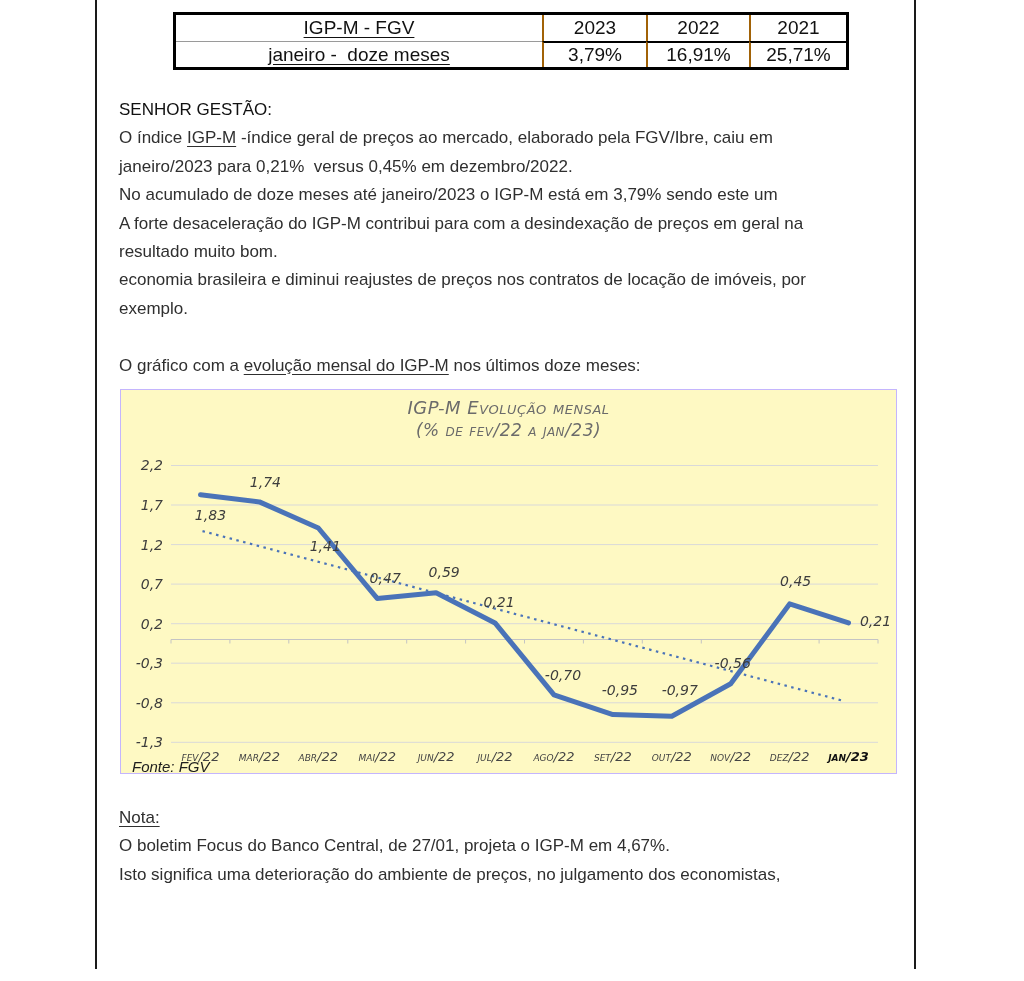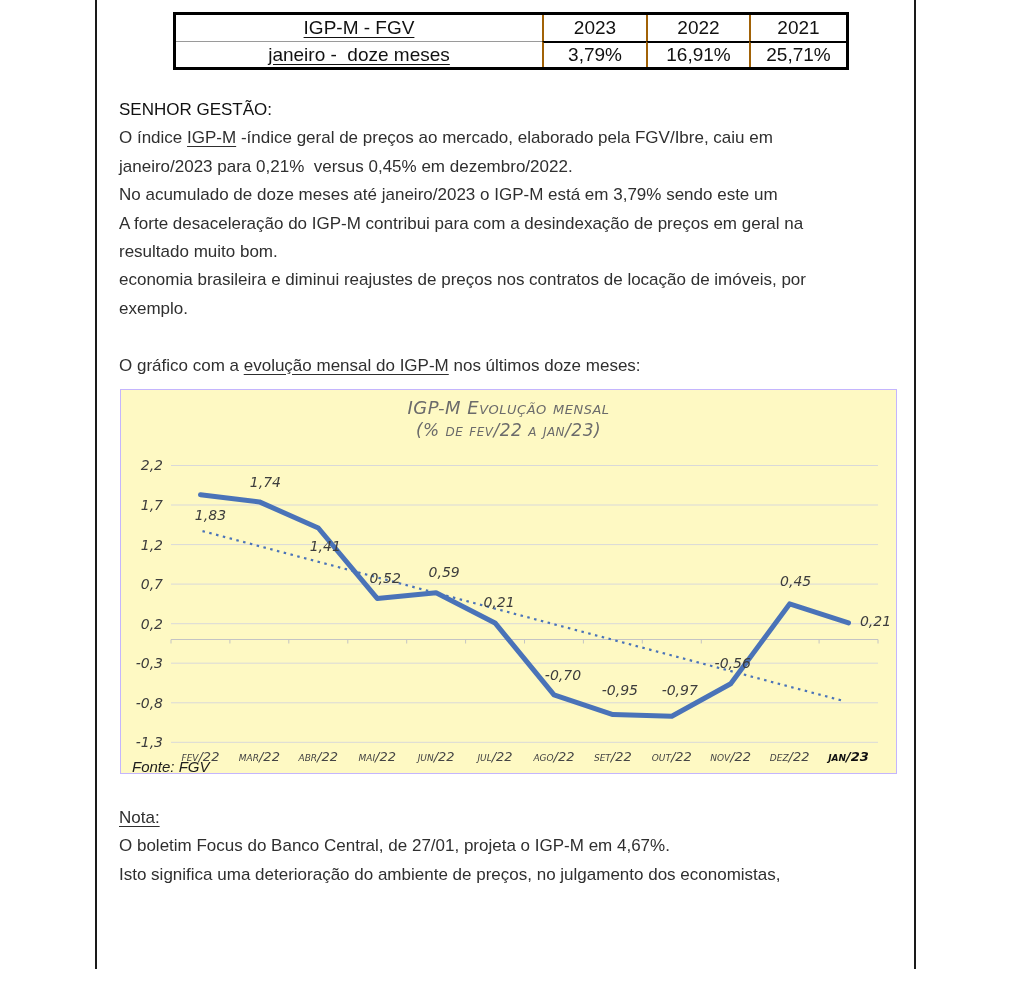--- a/index.html
+++ b/index.html
@@ -127,21 +127,21 @@
         <div class="xlab" style="left: 339.042px; top: 359px;">jul/22</div>
         <div class="xlab" style="left: 397.958px; top: 359px;">ago/22</div>
         <div class="xlab" style="left: 456.875px; top: 359px;">set/22</div>
         <div class="xlab" style="left: 515.792px; top: 359px;">out/22</div>
         <div class="xlab" style="left: 574.708px; top: 359px;">nov/22</div>
         <div class="xlab" style="left: 633.625px; top: 359px;">dez/22</div>
         <div class="xlab last" style="left: 692.542px; top: 359px;">jan/23</div>
         <div class="dlab" style="left: 89.4583px; top: 124.747px;">1,83</div>
         <div class="dlab" style="left: 144.375px; top: 91.866px;">1,74</div>
         <div class="dlab" style="left: 204.292px; top: 155.969px;">1,41</div>
-        <div class="dlab" style="left: 264.208px; top: 188.368px;">0,52</div>
+        <div class="dlab" style="left: 264.208px; top: 188.368px;">0,47</div>
         <div class="dlab" style="left: 323.125px; top: 181.831px;">0,59</div>
         <div class="dlab" style="left: 378.042px; top: 211.889px;">0,21</div>
         <div class="dlab" style="left: 441.958px; top: 284.87px;">-0,70</div>
         <div class="dlab" style="left: 498.875px; top: 299.645px;">-0,95</div>
         <div class="dlab" style="left: 558.792px; top: 300.227px;">-0,97</div>
         <div class="dlab" style="left: 611.708px; top: 272.796px;">-0,56</div>
         <div class="dlab" style="left: 674.625px; top: 190.905px;">0,45</div>
         <div class="dlab" style="left: 754.542px; top: 230.889px;">0,21</div>
       </div>
     <div class="fonte">Fonte: FGV</div>

